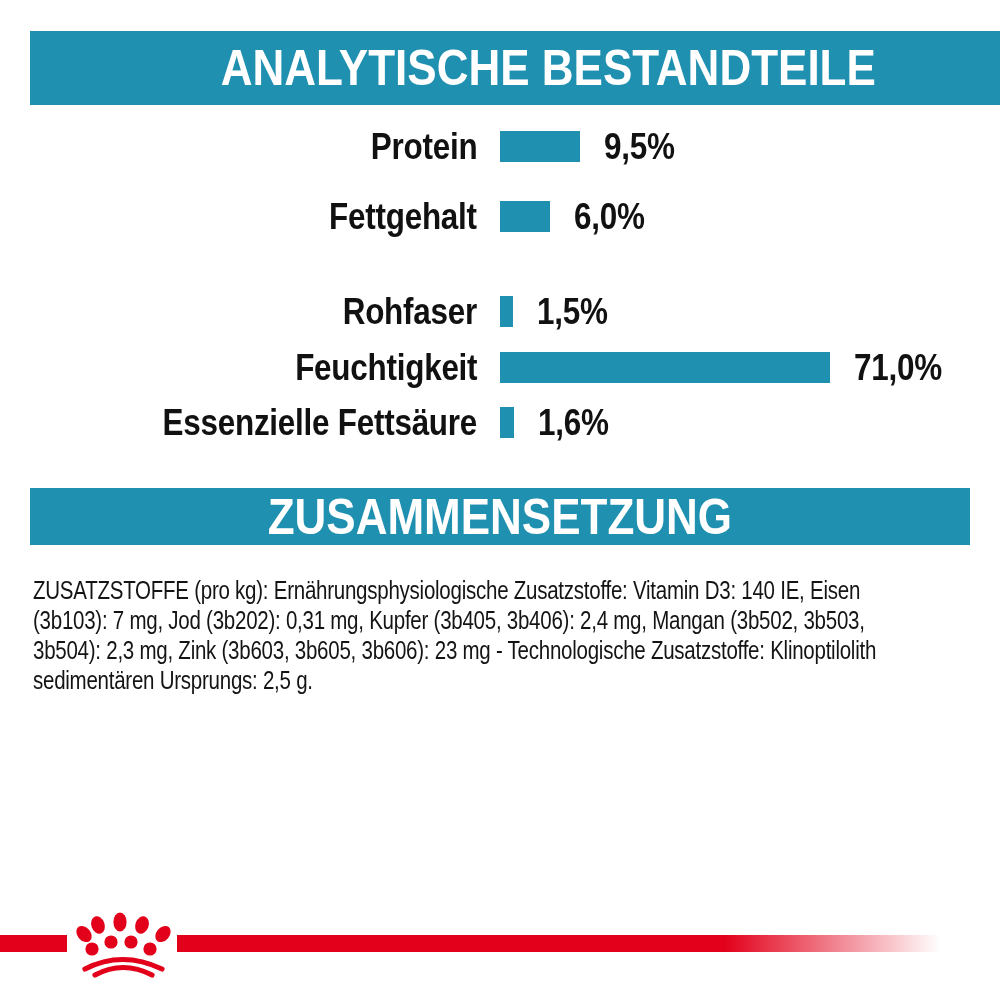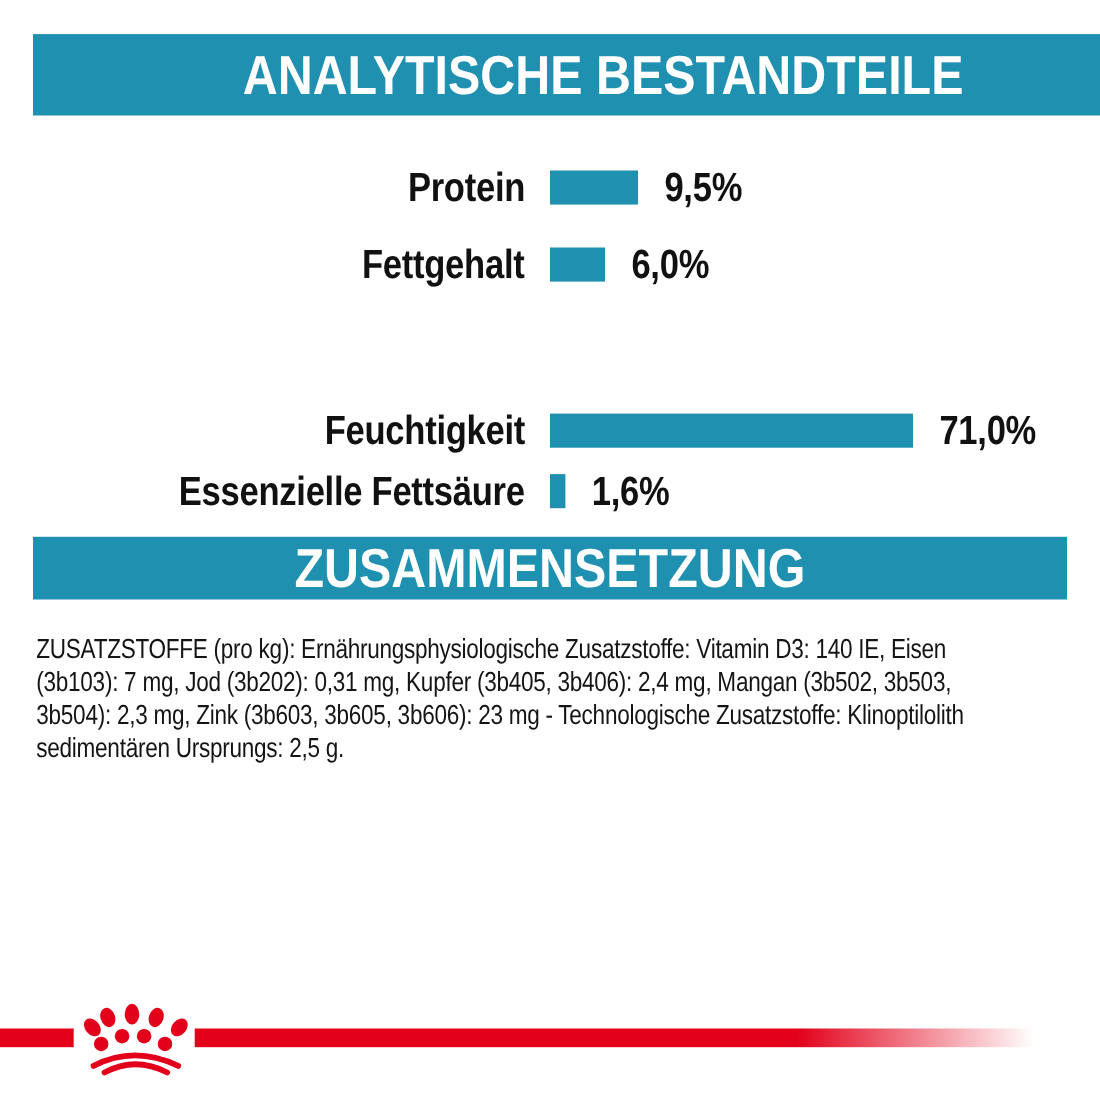--- a/index.html
+++ b/index.html
@@ -4,21 +4,21 @@
 <style>
   html,body{margin:0;padding:0;background:#fff;}
   .canvas{position:relative;width:1000px;height:1000px;background:#ffffff;overflow:hidden;
           font-family:"Liberation Sans",sans-serif;color:#111;}
   .band{position:absolute;left:30px;width:940px;background:#1F90B0;display:flex;
         align-items:center;justify-content:center;}
   .band-top{top:31px;height:74px;padding-left:48px;}
   .band-mid{top:488px;height:57px;}
   .band-text{color:#fff;font-weight:700;font-size:50px;white-space:nowrap;
              transform:scaleX(0.88);transform-origin:50% 50%;letter-spacing:0px;}
-  .chart{position:absolute;left:0;top:0;width:1000px;height:470px;margin-top:24px;}
+  .chart{position:absolute;left:0;top:0;width:1000px;height:470px;}
   .crow{position:absolute;left:0;width:1000px;height:31px;}
   .clabel{position:absolute;right:523px;top:0;height:31px;line-height:31px;
           font-weight:700;font-size:37px;white-space:nowrap;
           transform:scaleX(0.85);transform-origin:100% 50%;letter-spacing:-0.3px;}
   .cbar{position:absolute;left:500px;top:0;height:31px;background:#1F90B0;}
   .cvalue{position:absolute;top:0;height:31px;line-height:31px;font-weight:700;font-size:37px;
           white-space:nowrap;transform:scaleX(0.85);transform-origin:0 50%;letter-spacing:-0.3px;}
   .bodytext{position:absolute;left:33px;top:575px;width:960px;}
   .bodyline{font-size:25px;line-height:30px;white-space:nowrap;
             transform:scaleX(0.82);transform-origin:0 50%;letter-spacing:-0.3px;color:#141414;}
@@ -45,20 +45,25 @@
       <div class="cvalue" style="left:604px">9,5%</div>
     </div>
 
     <div class="crow" style="top:201px">
       <div class="clabel">Fettgehalt</div>
       <div class="cbar" style="width: 50px;"></div>
       <div class="cvalue" style="left:574px">6,0%</div>
     </div>
 
 
+    <div class="crow" style="top:296px">
+      <div class="clabel">Rohfaser</div>
+      <div class="cbar" style="width: 13px;"></div>
+      <div class="cvalue" style="left:537px">1,5%</div>
+    </div>
 
     <div class="crow" style="top:352px">
       <div class="clabel">Feuchtigkeit</div>
       <div class="cbar" style="width: 330px;"></div>
       <div class="cvalue" style="left:854px">71,0%</div>
     </div>
 
     <div class="crow" style="top:407px">
       <div class="clabel">Essenzielle Fettsäure</div>
       <div class="cbar" style="width: 14px;"></div>

